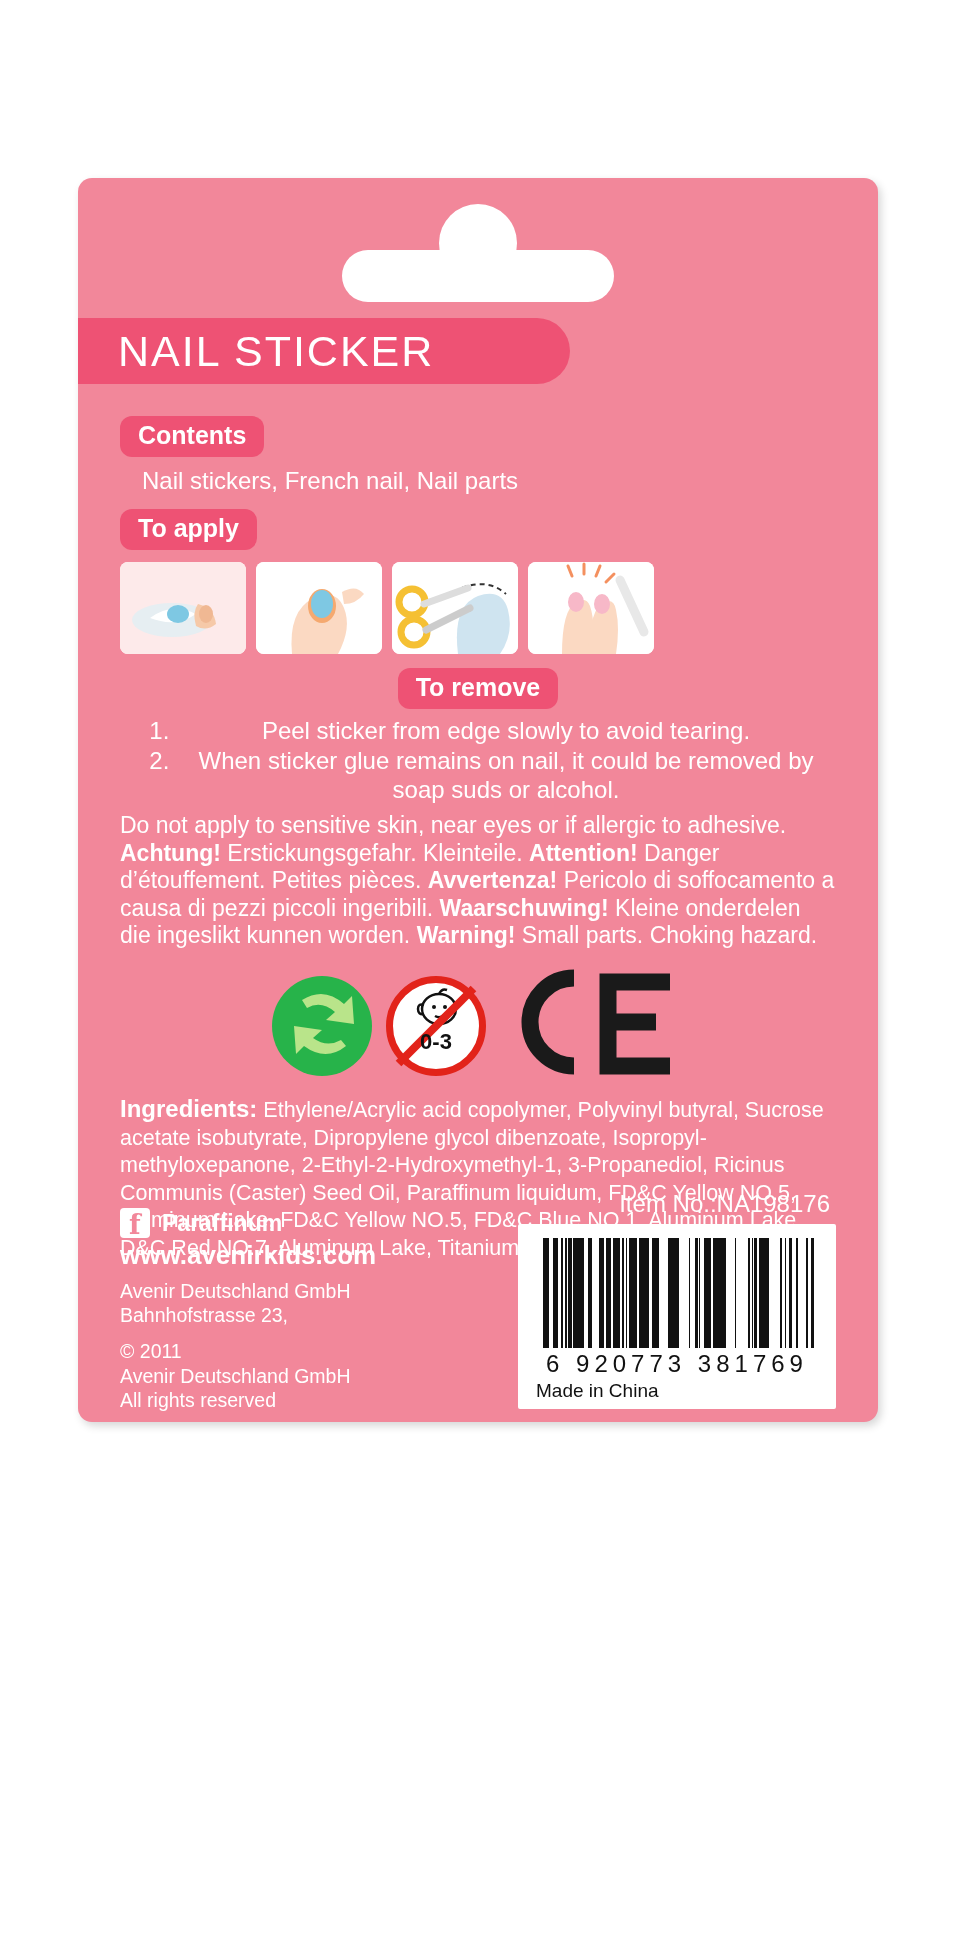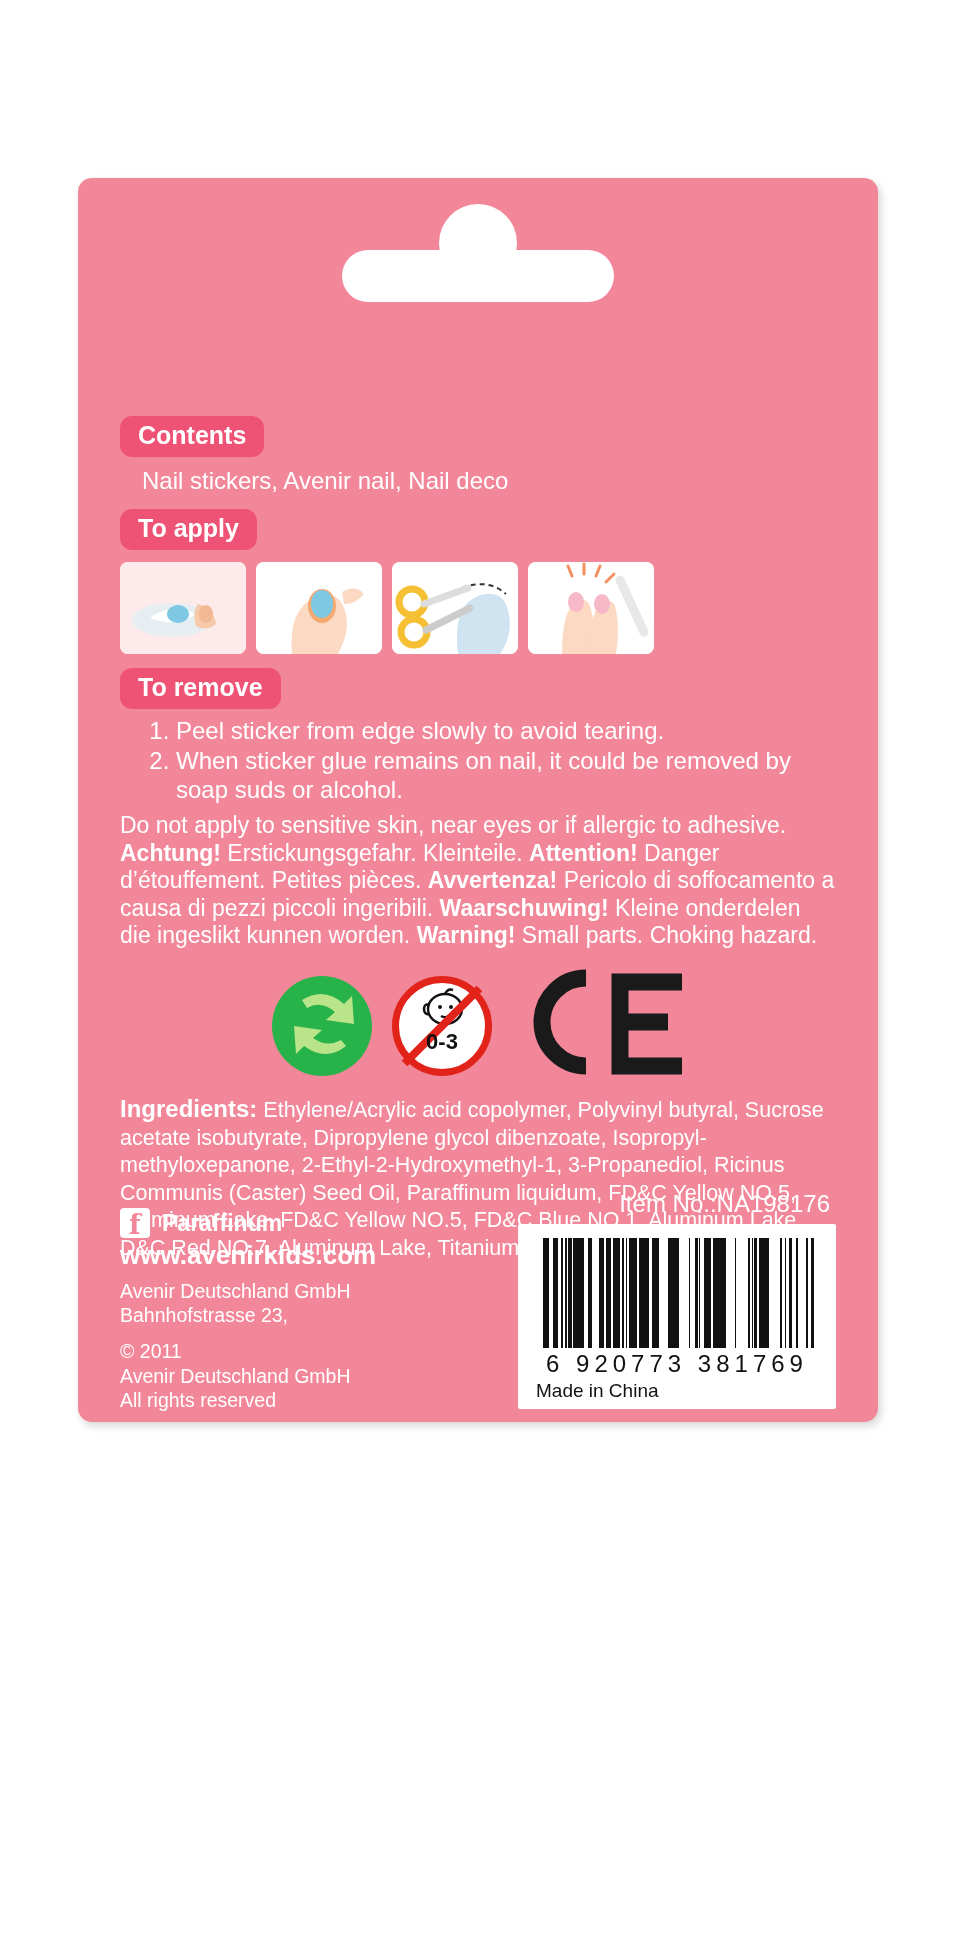--- a/index.html
+++ b/index.html
@@ -111,21 +111,21 @@
   }
   .step {
     width: 126px;
     height: 92px;
     background: #ffffff;
     border-radius: 8px;
     position: relative;
     overflow: hidden;
   }
 
-  .row-remove { margin-top: 14px; }
+  .row-remove { margin-top: 14px; text-align: center; }
 
   ol.remove-list {
     margin: 8px 0 0 0;
     padding-left: 56px;
     color: #ffffff;
     font-size: 24px;
     line-height: 1.18;
   }
   ol.remove-list li { margin-bottom: 2px; }
 
@@ -134,21 +134,21 @@
     font-size: 23px;
     line-height: 1.2;
     margin-top: 8px;
   }
   .warn-block b { font-weight: bold; }
 
   
   .symbols {
     display: flex;
     align-items: center;
-    gap: 20px;
+    gap: 14px;
     margin-top: 22px;
     margin-left: 152px;
     height: 108px;
   }
   .sym { position: relative; }
 
   .recycle {
     width: 100px;
     height: 100px;
     background: #27b34a;
@@ -305,26 +305,29 @@
 </head>
 <body>
 
 <div class="package">
 
   <div class="hang-hole">
     <div class="bar"></div>
     <div class="circ"></div>
   </div>
 
+  <div class="title-banner">
+    <div class="title-text">NAIL STICKER</div>
+  </div>
 
   <div class="content-area">
 
     <div class="row-contents">
       <span class="pill">Contents</span>
-      <div class="contents-text">Nail stickers, Avenir nail, Nail deco</div>
+      <div class="contents-text">Nail stickers, French nail, Nail parts</div>
     </div>
 
     <div class="row-apply">
       <span class="pill">To apply</span>
       <div class="steps">
 
         <div class="step">
           <svg width="126" height="92" viewBox="0 0 126 92">
             <rect x="0" y="0" width="126" height="92" fill="#fdeaea"></rect>
             <ellipse cx="52" cy="58" rx="40" ry="17" fill="#e6eef2"></ellipse>

